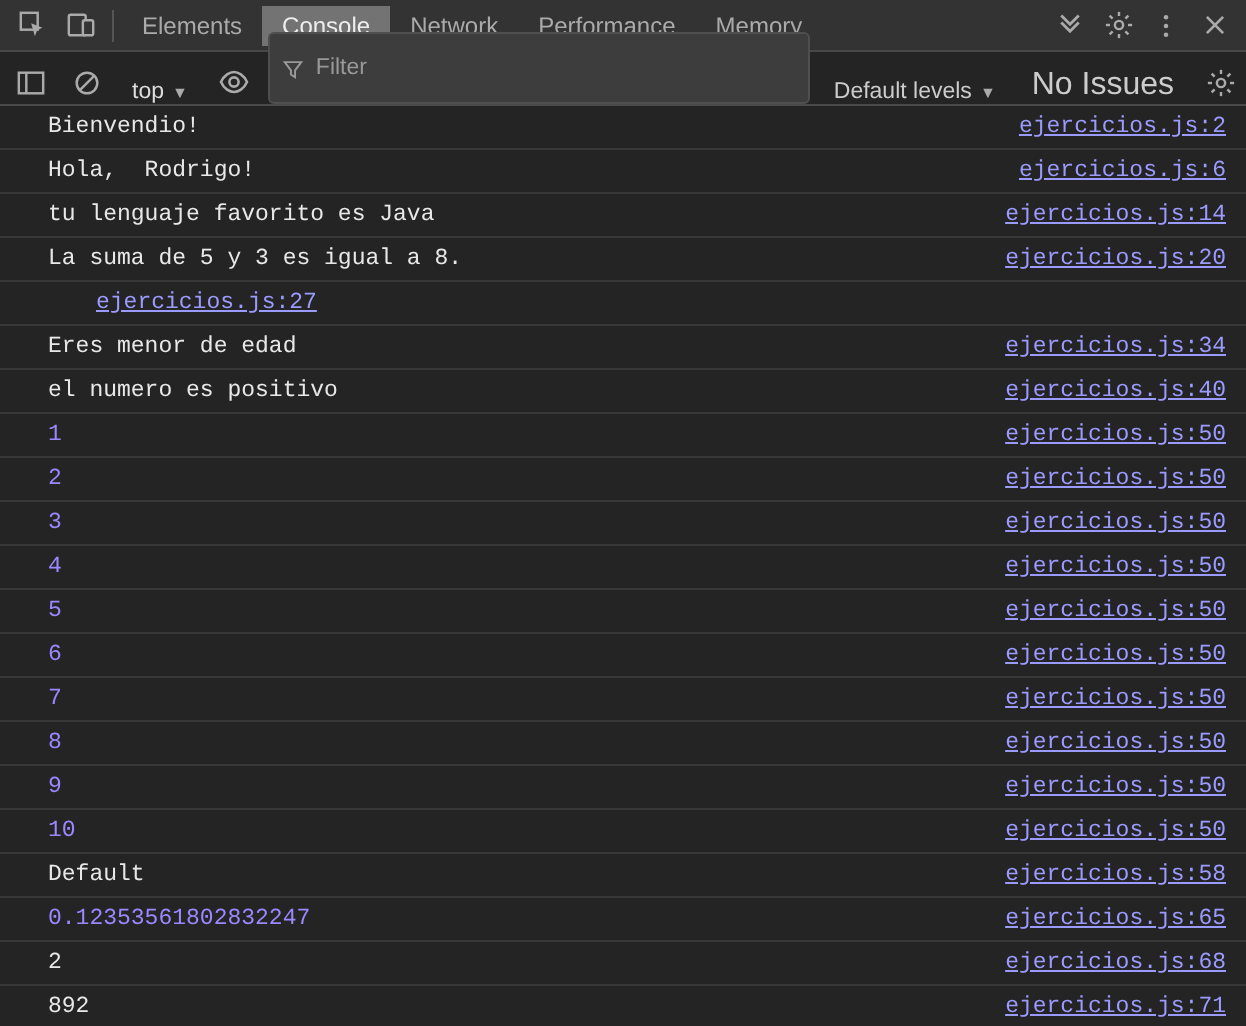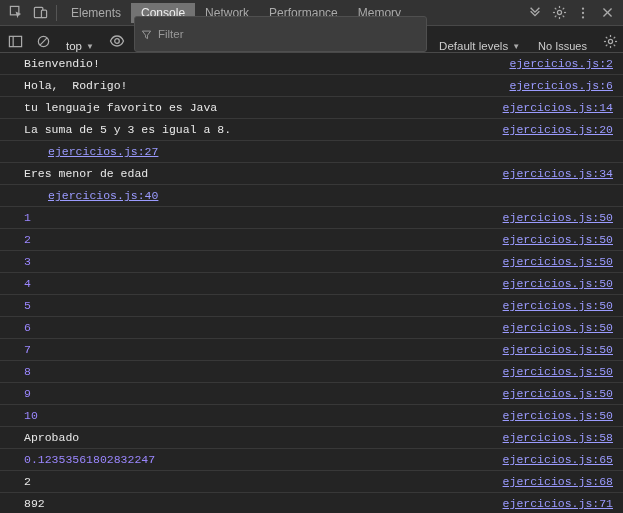--- a/index.html
+++ b/index.html
@@ -110,21 +110,21 @@
     gap: 4px;
     color: #ccc;
     padding: 0 6px;
     cursor: pointer;
     font-size: 11.5px;
     white-space: nowrap;
   }
   .issues {
     color: #ccc;
     padding: 0 6px;
-    font-size: 11px;
+    font-size: 16px;
     white-space: nowrap;
     margin-top: 44px;
   }
   .console {
     height: calc(513px - 26px - 27px);
     overflow-y: auto;
     font-family: Liberation Mono, monospace;
     font-size: 11.5px;
   }
   .row {
@@ -282,20 +282,21 @@
       <span class="src">ejercicios.js:20</span>
     </div>
     <div class="row">
       <span class="src">ejercicios.js:27</span>
     </div>
     <div class="row">
       <span class="msg">Eres menor de edad</span>
       <span class="src">ejercicios.js:34</span>
     </div>
     <div class="row">
+      <span class="msg">el numero es positivo</span>
       <span class="src">ejercicios.js:40</span>
     </div>
     <div class="row">
       <span class="msg num">1</span>
       <span class="src">ejercicios.js:50</span>
     </div>
     <div class="row">
       <span class="msg num">2</span>
       <span class="src">ejercicios.js:50</span>
     </div>
@@ -325,21 +326,21 @@
     </div>
     <div class="row">
       <span class="msg num">9</span>
       <span class="src">ejercicios.js:50</span>
     </div>
     <div class="row">
       <span class="msg num">10</span>
       <span class="src">ejercicios.js:50</span>
     </div>
     <div class="row">
-      <span class="msg">Aprobado</span>
+      <span class="msg">Default</span>
       <span class="src">ejercicios.js:58</span>
     </div>
     <div class="row">
       <span class="msg num">0.12353561802832247</span>
       <span class="src">ejercicios.js:65</span>
     </div>
     <div class="row">
       <span class="msg">2</span>
       <span class="src">ejercicios.js:68</span>
     </div>

